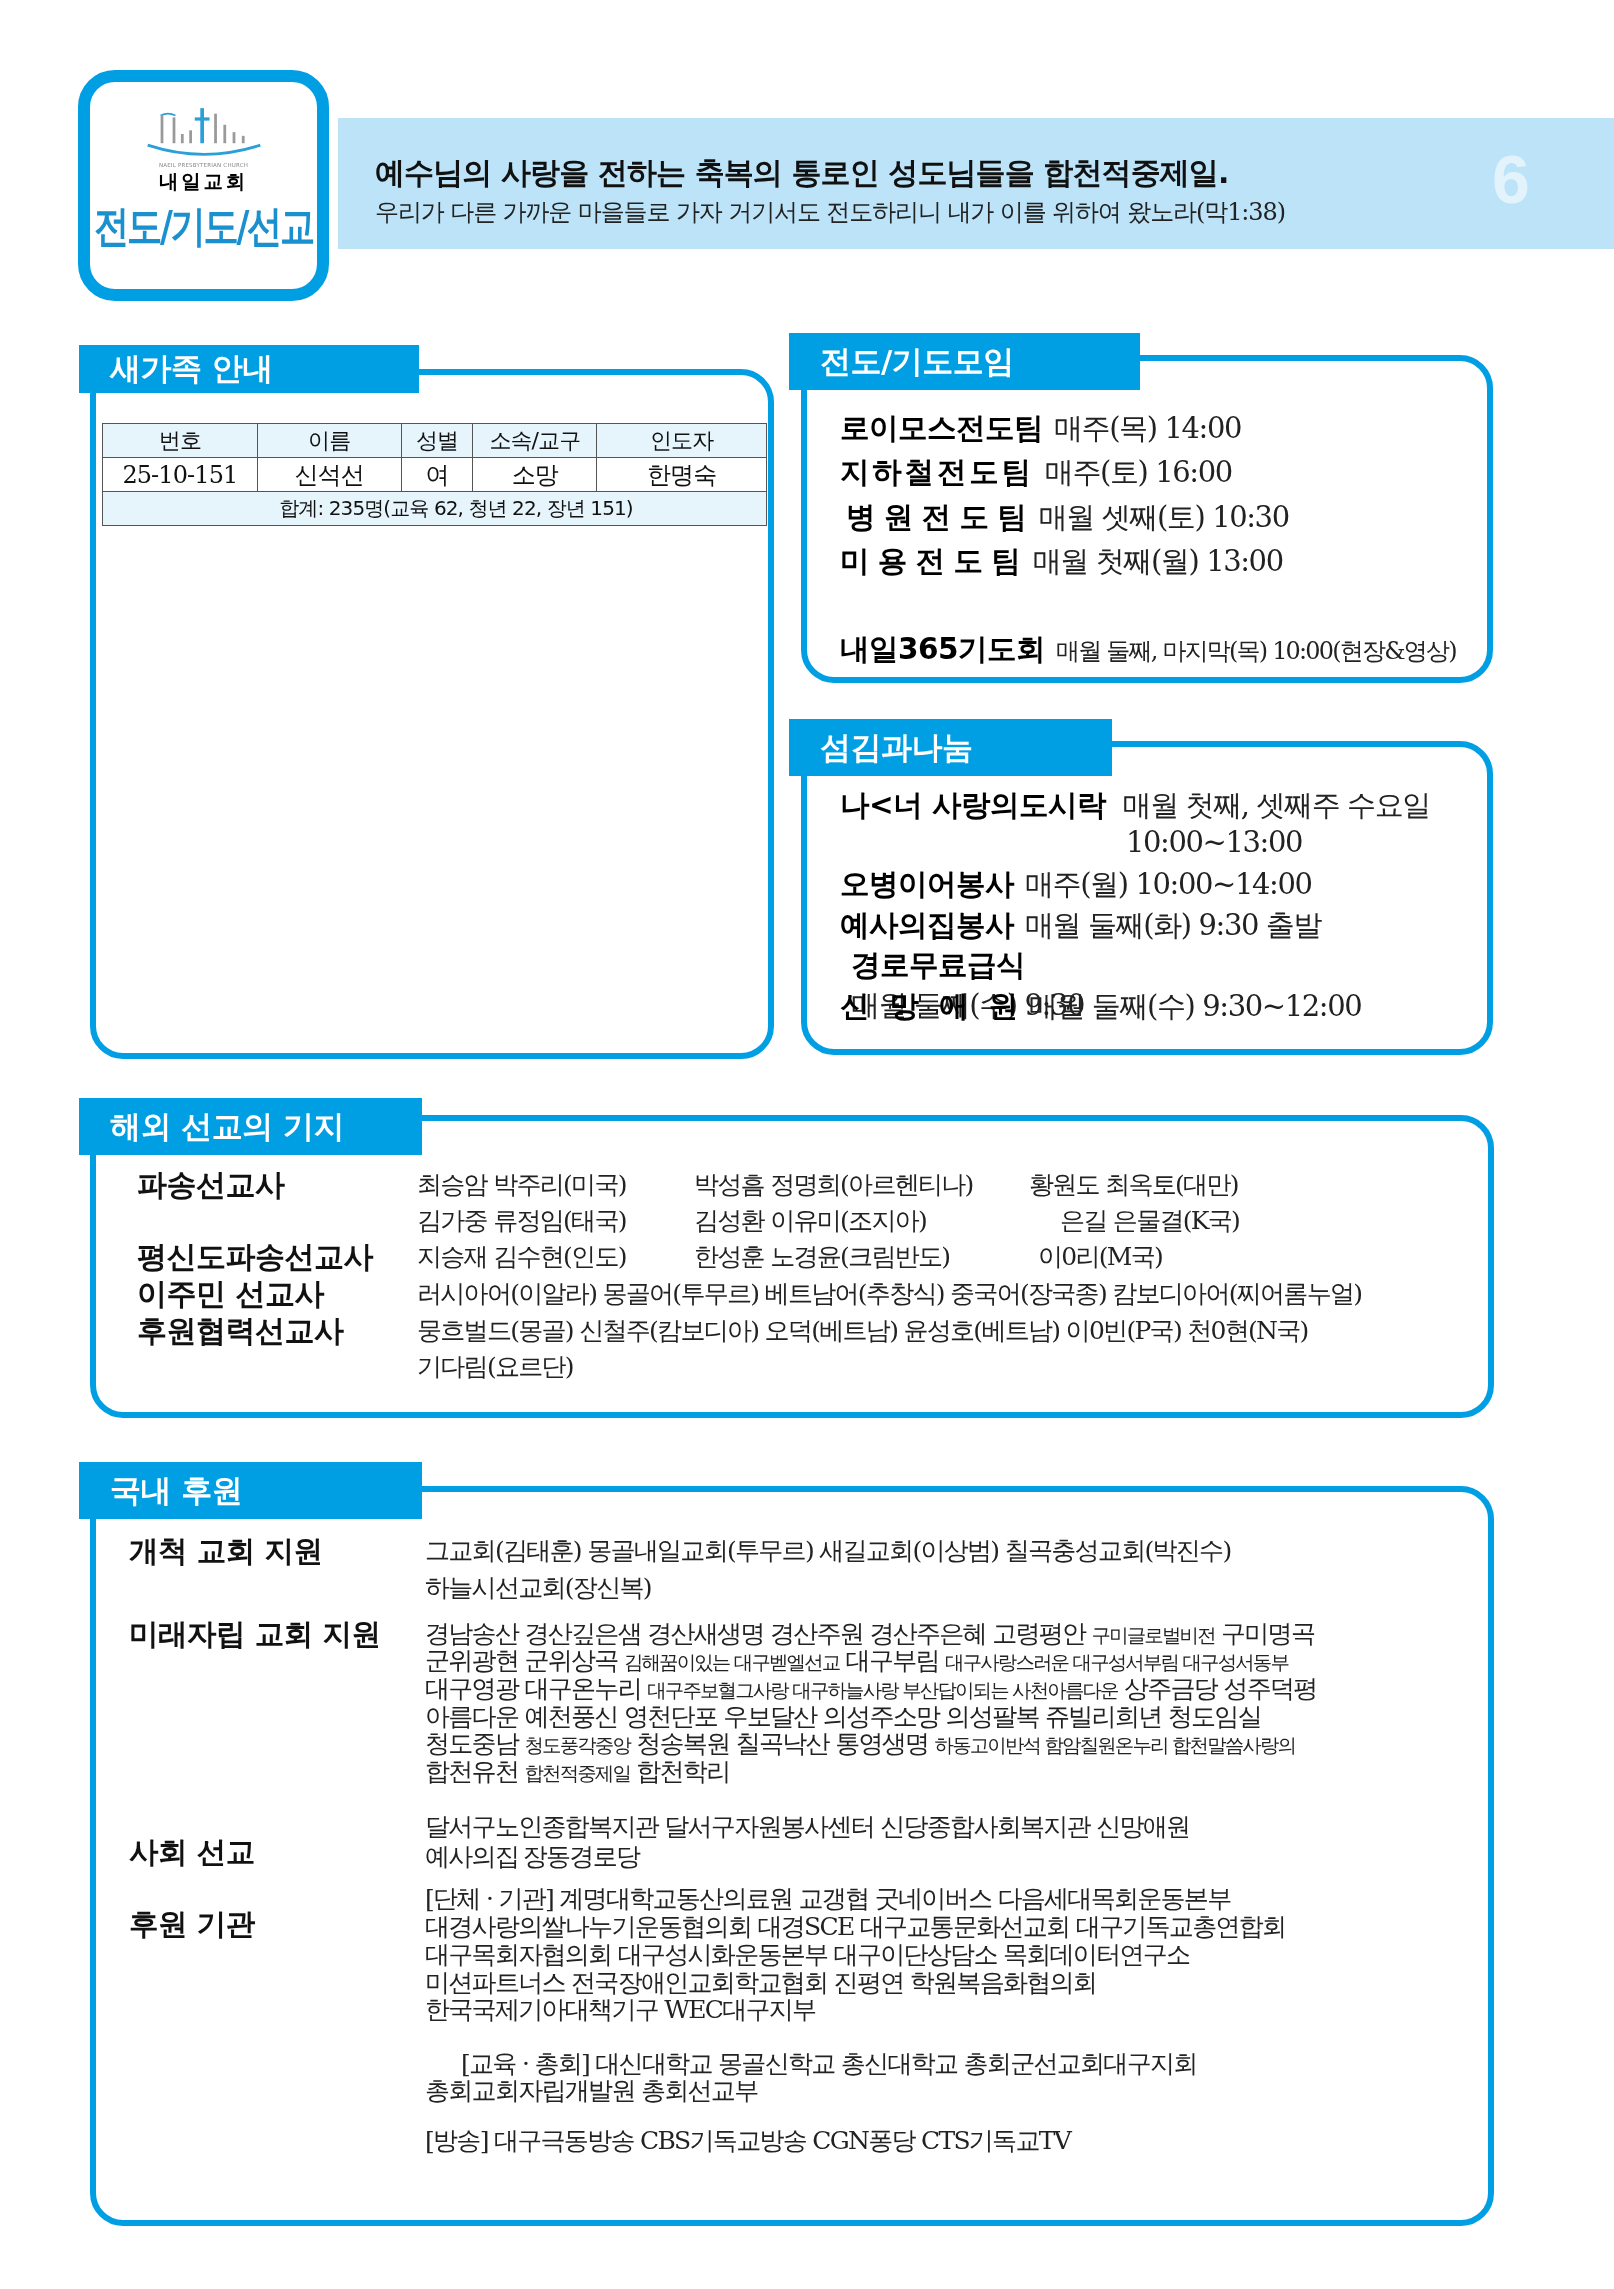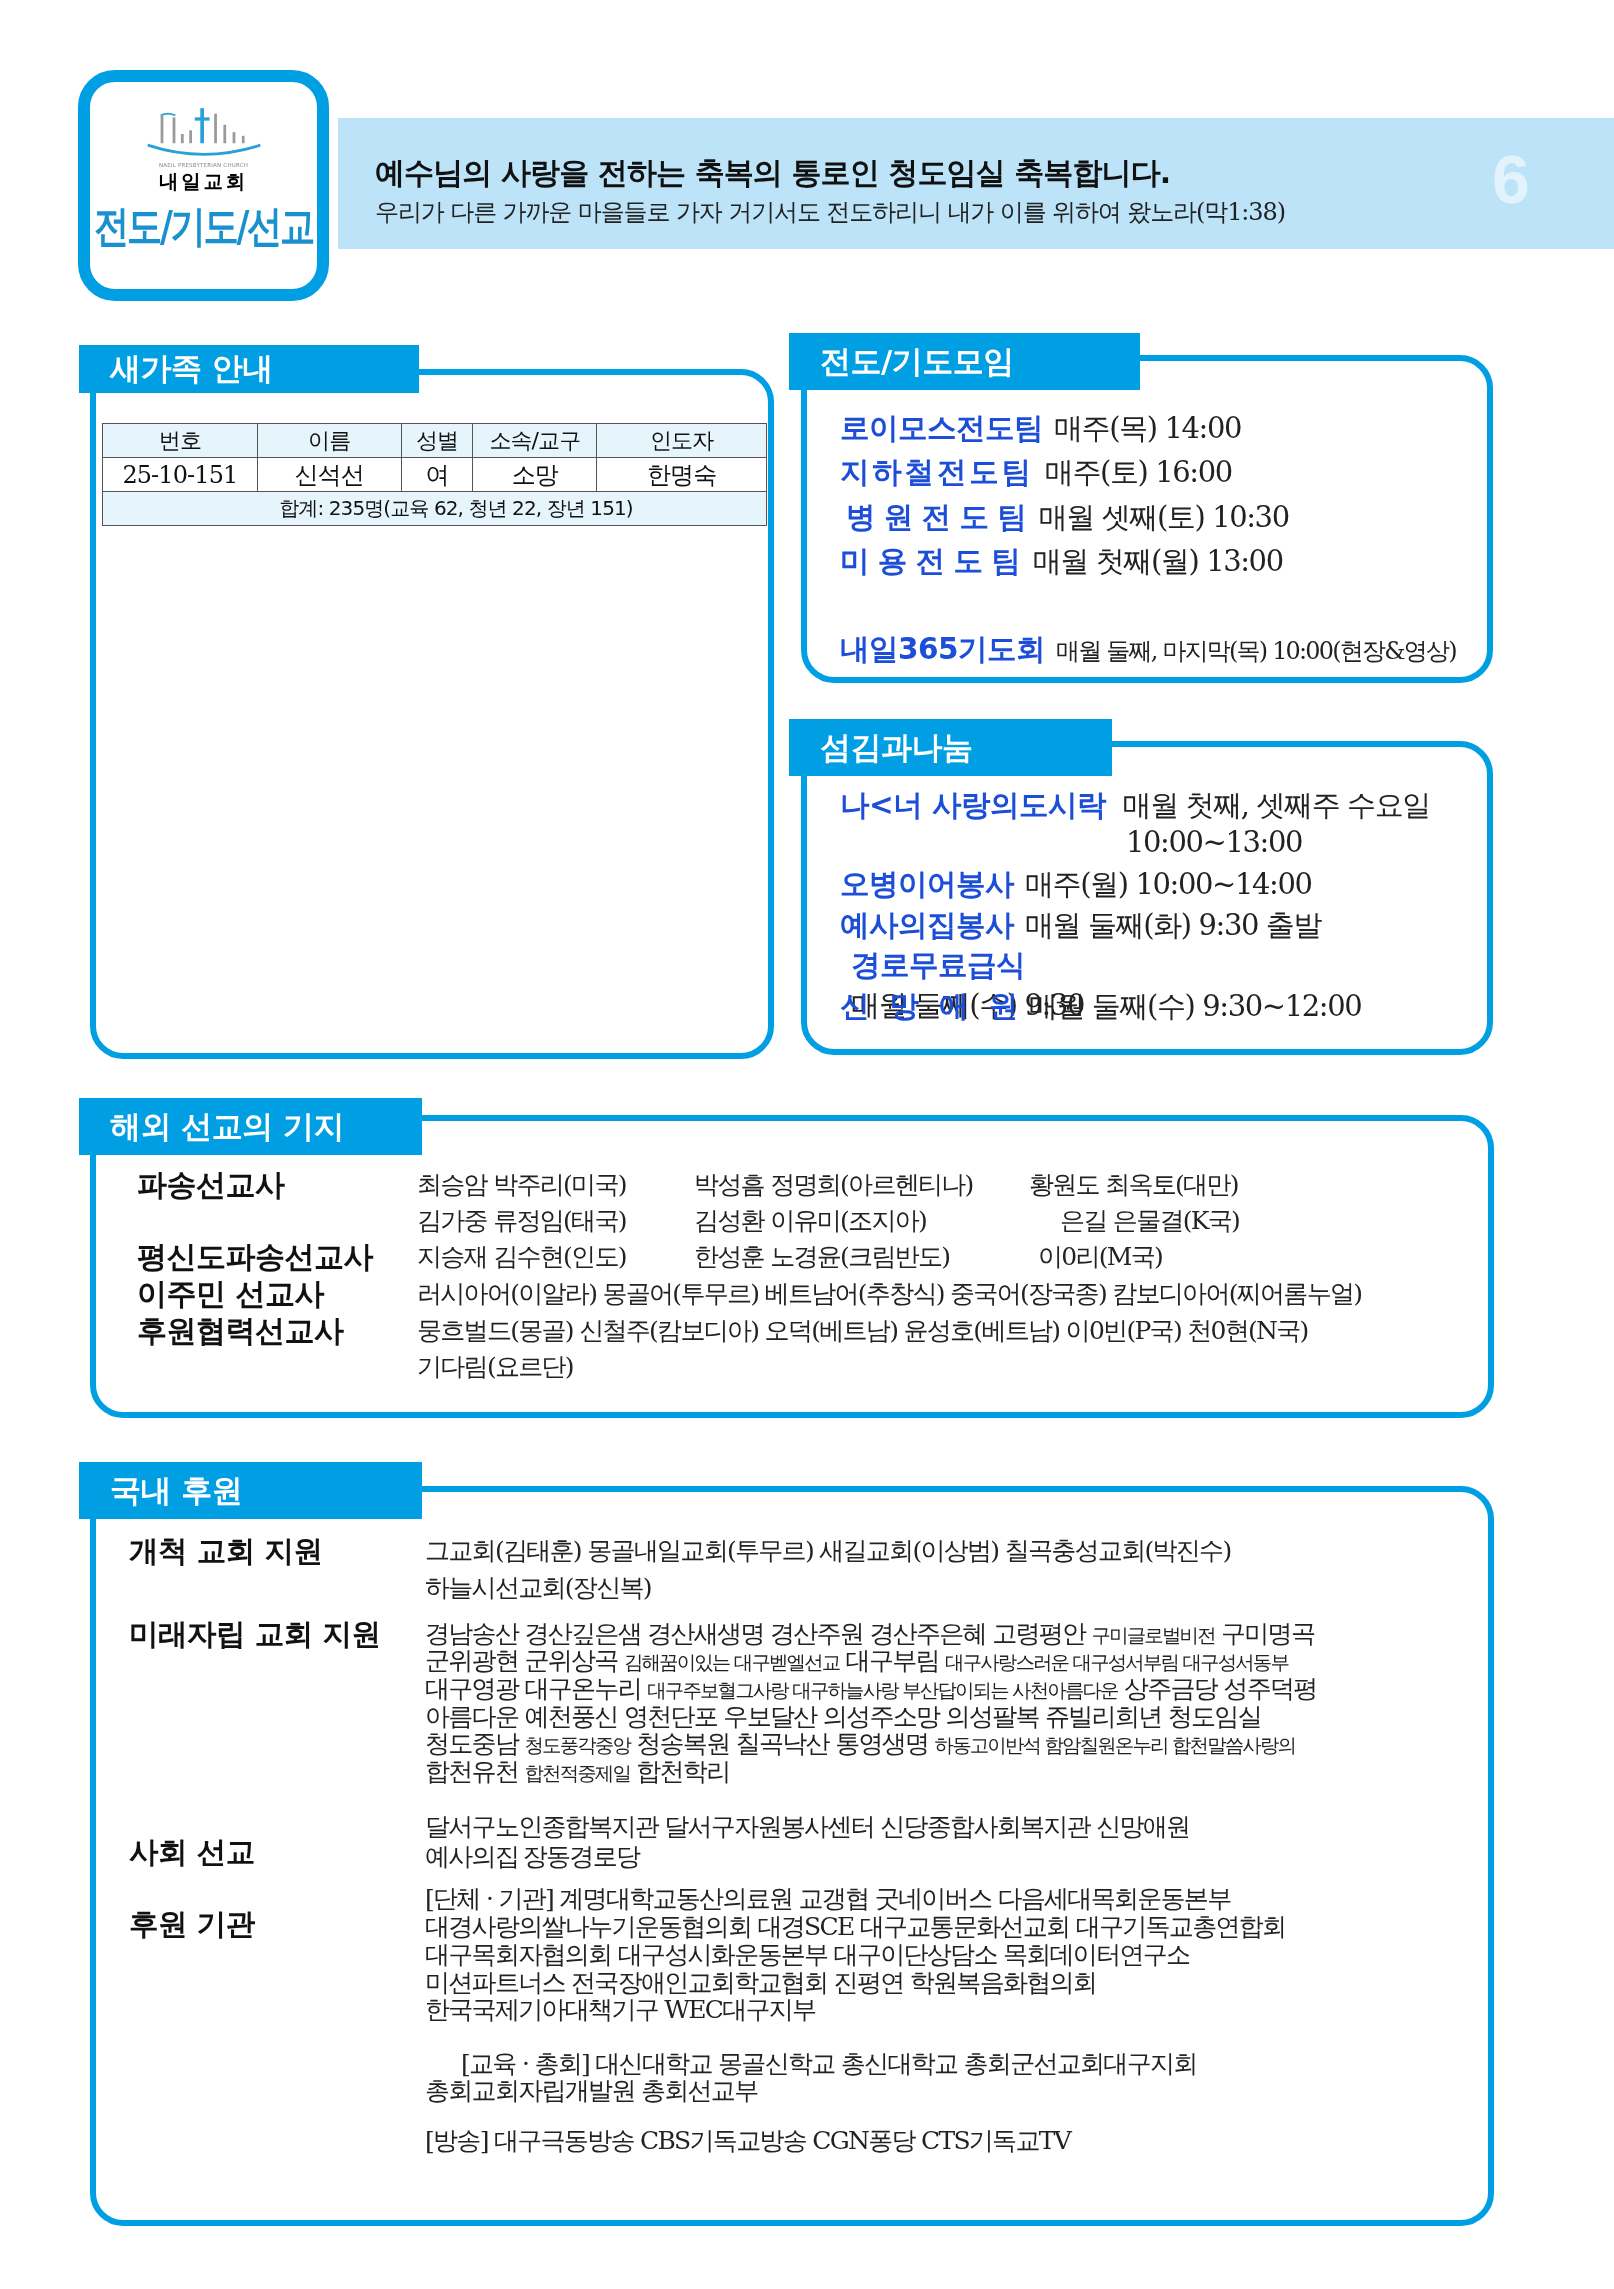--- a/index.html
+++ b/index.html
@@ -42,21 +42,21 @@
   .nf-table { position: absolute; left: 102px; top: 423px; width: 665px; border-collapse: collapse; font-family: "DejaVu Serif", serif; }
   .nf-table td { border: 0.9px solid #555; text-align: center; font-size: 24px; height: 34px; letter-spacing: -0.9px; }
   .nf-table tr.hd td { background: var(--cell); font-family: "DejaVu Sans", sans-serif; font-size: 22px; }
   .nf-table tr.sum td { background: var(--cell); font-family: "DejaVu Sans", sans-serif; font-size: 20px; padding-left: 43px; }
   .nf-table tr.blank td { height: 8.3px; border-top: 0.9px solid #aaa; border-bottom: none; border-left: none; border-right: none; }
 
   
   #evan-box { left: 801px; top: 355px; width: 692px; height: 328px; }
   #evan-tab { left: 789px; top: 333px; width: 351px; height: 57px; }
   .row { position: absolute; left: 0; white-space: nowrap; display: flex; align-items: baseline; }
-  .row .lbl { font-weight: bold; font-size: 29.5px; color: #1d4ed8; letter-spacing: -0.5px; }
+  .row .lbl { font-weight: bold; font-size: 29.5px; color: #000000; letter-spacing: -0.5px; }
   .row .val { font-family: "DejaVu Serif", serif; font-size: 29px; color: #222; margin-left: 11px; letter-spacing: -1.4px; }
   .row .val.small { font-size: 24px; letter-spacing: -1.8px; }
   .spaced { letter-spacing: 8.3px !important; }
 
   
   #serve-box { left: 801px; top: 741px; width: 692px; height: 314px; }
   #serve-tab { left: 789px; top: 719px; width: 323px; height: 57px; }
 
   
   #overseas-box { left: 90px; top: 1115px; width: 1404px; height: 303px; }
@@ -68,21 +68,21 @@
   #domestic-box { left: 90px; top: 1486px; width: 1404px; height: 740px; }
   #domestic-tab { left: 79px; top: 1462px; width: 343px; height: 57px; }
   .dlabel { position: absolute; left: 129px; font-weight: bold; font-size: 29.5px; color: #111; white-space: nowrap; letter-spacing: -0.5px; }
   .dline { position: absolute; left: 425px; font-family: "DejaVu Serif", serif; font-size: 25px; color: #222; white-space: nowrap; letter-spacing: -1.7px; line-height: 1; }
   .dline .sm { font-size: 19.4px; letter-spacing: -1.8px; }
 </style>
 </head>
 <body>
 
 <div class="banner">
-  <div class="banner-main">예수님의 사랑을 전하는 축복의 통로인 청도임실 축복합니다.</div>
+  <div class="banner-main">예수님의 사랑을 전하는 축복의 통로인 성도님들을 합천적중제일.</div>
   <div class="banner-verse">우리가 다른 가까운 마을들로 가자 거기서도 전도하리니 내가 이를 위하여 왔노라(막1:38)</div>
   <div class="page-num">6</div>
 </div>
 
 <div class="logo-box">
   <svg class="logo-mark" viewBox="0 0 130 56">
     <path d="M18 8 Q26 4 34 8" stroke="#2a9fd8" stroke-width="2" fill="none"></path>
     <rect x="18" y="8" width="3" height="30" fill="#9a9a9a"></rect>
     <rect x="31" y="10" width="3" height="28" fill="#9a9a9a"></rect>
     <rect x="40" y="28" width="3" height="10" fill="#9a9a9a"></rect>

